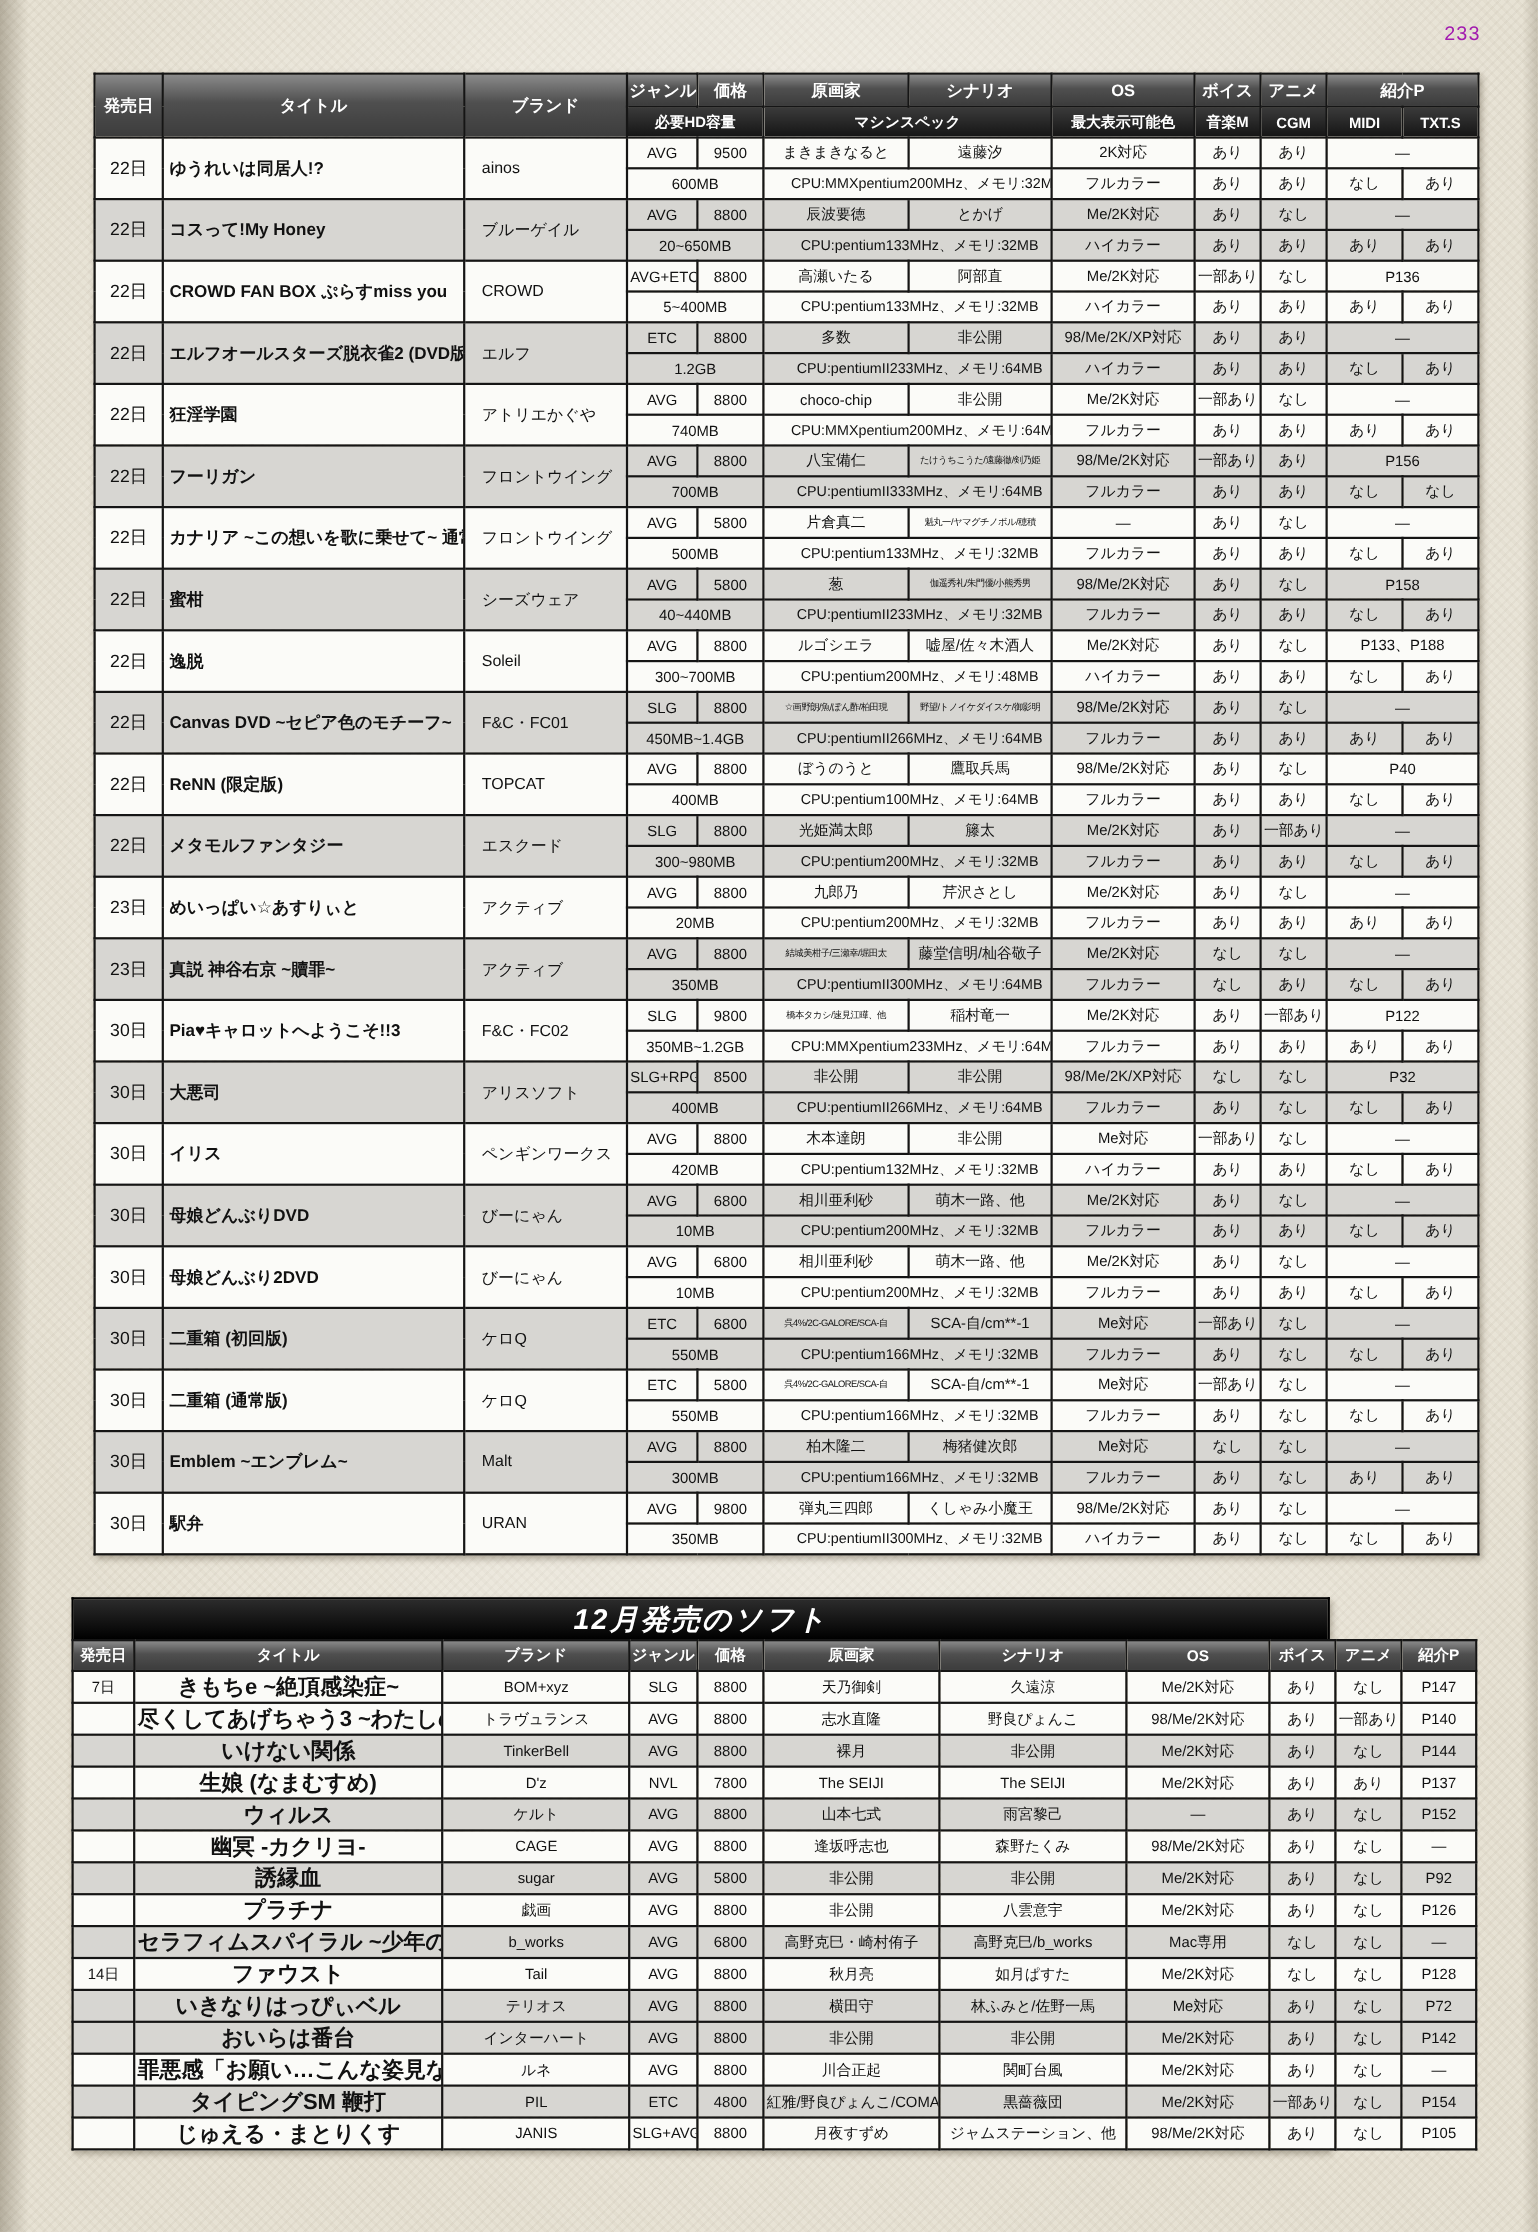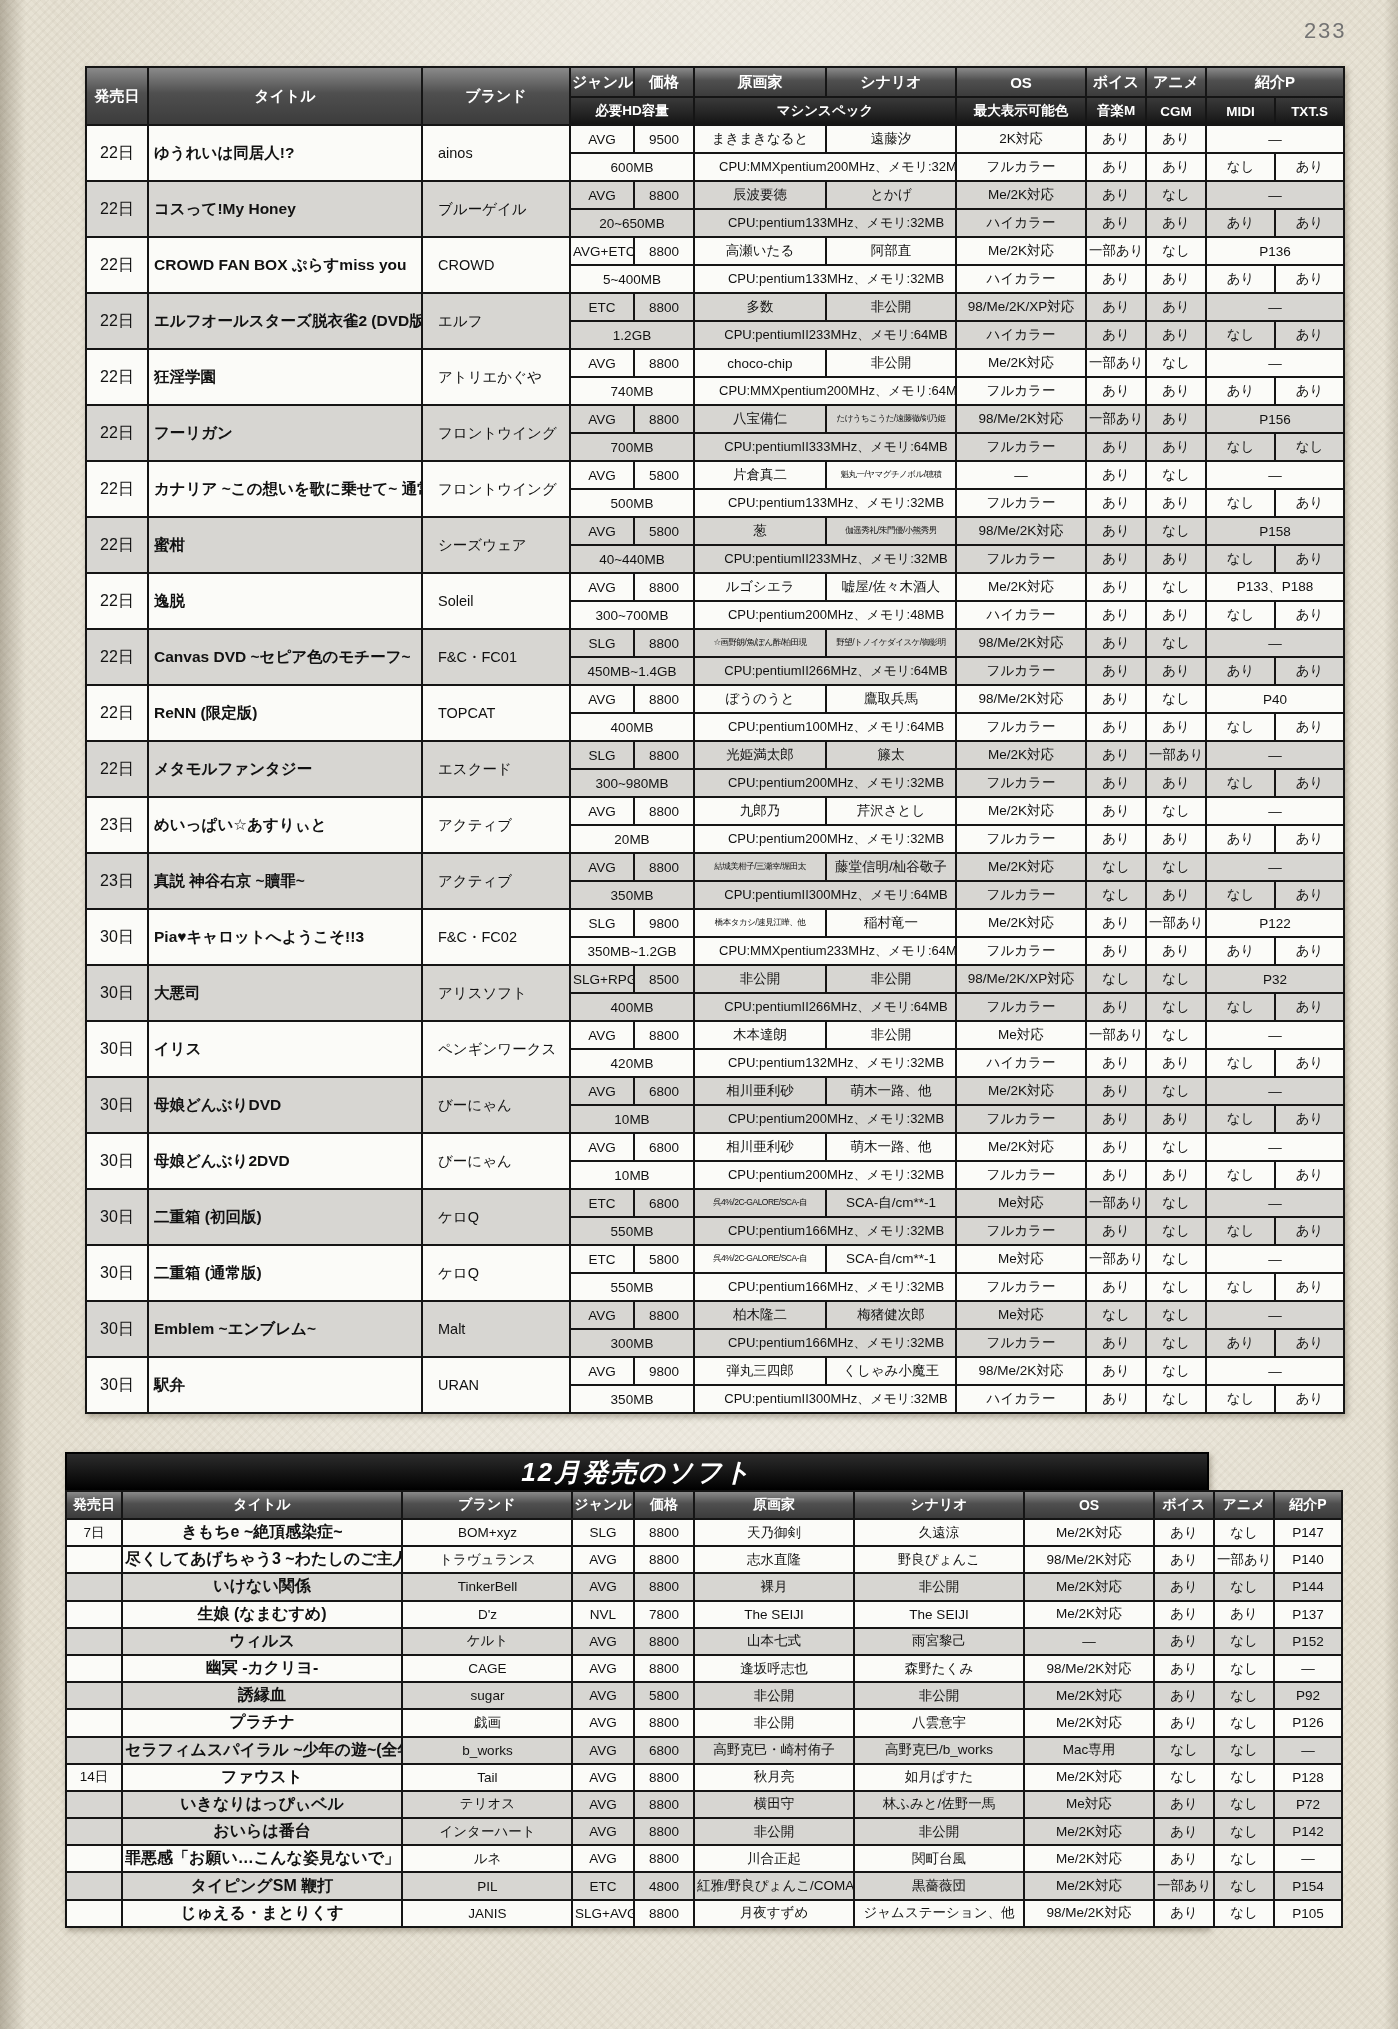--- a/index.html
+++ b/index.html
@@ -10,22 +10,22 @@
       radial-gradient(ellipse at 52% 35%, rgba(255,255,255,.6), rgba(255,255,255,0) 75%),
       repeating-linear-gradient(45deg, rgba(165,152,128,.07) 0 3px, rgba(0,0,0,0) 3px 7px),
       repeating-linear-gradient(-45deg, rgba(120,108,90,.06) 0 2px, rgba(0,0,0,0) 2px 6px),
       #e7e2d4;
   }
   body::before{content:"";position:absolute;left:0;top:0;bottom:0;width:26px;
     background:linear-gradient(90deg, rgba(90,80,60,.35), rgba(90,80,60,0));}
   body::after{content:"";position:absolute;right:0;top:0;bottom:0;width:14px;
     background:linear-gradient(-90deg, rgba(90,80,60,.22), rgba(90,80,60,0));}
 
-  .page-number{position:absolute;top:20px;right:52px;font-family:Liberation Mono, monospace;
-    font-size:22px;color:#737373;letter-spacing:1px;}
+  .page-number{position:absolute;top:20px;right:52px;font-family:Liberation Sans, sans-serif;
+    font-size:18px;color:#a21caf;letter-spacing:1px;}
 
   table{border-collapse:collapse;table-layout:fixed;}
   td,th{border:2px solid #151515;overflow:hidden;white-space:nowrap;text-overflow:clip;}
 
   
   .main-table{position:absolute;left:85px;top:66px;width:1258px;box-shadow:2px 3px 6px rgba(60,50,30,.35);}
   .main-table th{
     background:linear-gradient(#8a8a8a,#4f4f4f 45%,#3c3c3c);
     color:#fff;font-size:15px;font-weight:bold;padding:2px 1px;height:24px;}
   .main-table tr.hdr2 th{background:linear-gradient(#3a3a3a,#151515);font-size:13.5px;height:22px;}
@@ -39,21 +39,21 @@
 
   
   .dec-wrap{position:absolute;left:65px;top:1452px;width:1144px;box-shadow:2px 3px 6px rgba(60,50,30,.35);}
   .dec-title{background:linear-gradient(#2c2c2c,#000);border:2px solid #000;border-bottom:none;
     color:#fff;font-size:26px;font-weight:bold;font-style:italic;text-align:center;height:36px;line-height:36px;
     letter-spacing:2px;}
   .dec-table{width:1276px;}
   .dec-table th{background:linear-gradient(#8a8a8a,#4f4f4f 45%,#3c3c3c);color:#fff;font-size:14px;font-weight:bold;height:24px;}
   .dec-table td{font-size:13.5px;text-align:center;height:25.2px;padding:0 2px;color:#111;background:#fbfbf8;}
   .dec-table tr.alt td{background:#d7d6d2;}
-  .dec-table td.c-title{font-size:16px;margin-left:16px;}
+  .dec-table td.c-title{font-size:20px;margin-left:16px;}
   .dec-table td.c-brand{text-align:center;padding-left:3px;}
 </style>
 </head>
 <body>
 
 <span class="page-number">233</span>
 
 <table class="main-table">
   <colgroup>
     <col style="width:62px">

